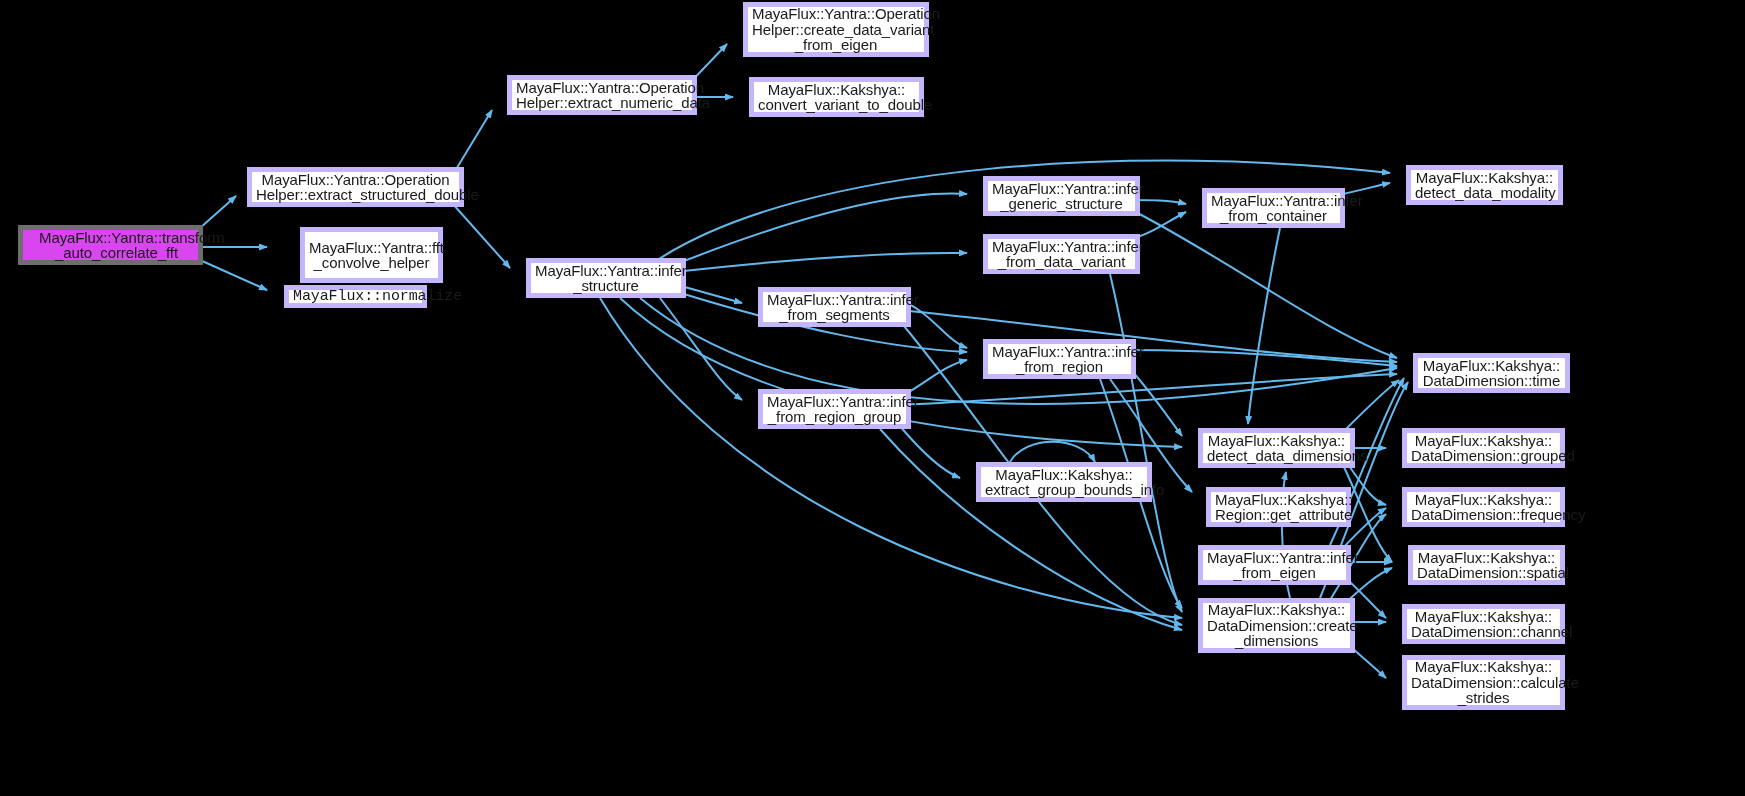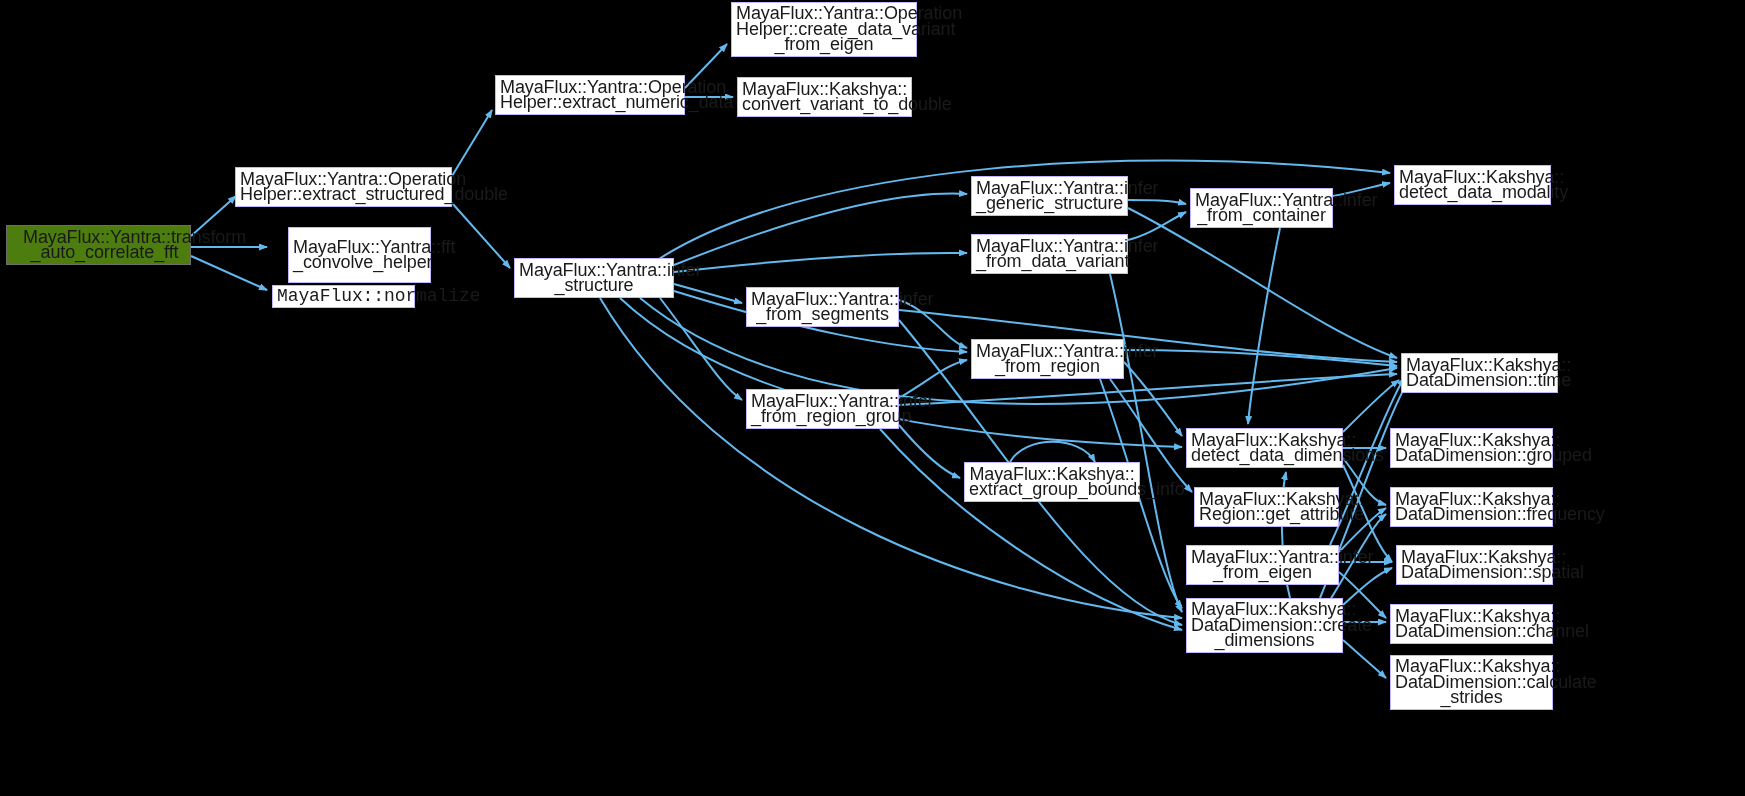--- a/index.html
+++ b/index.html
@@ -21,34 +21,35 @@
     left: 0;
     top: 0;
     width: 1745px;
     height: 796px;
     pointer-events: none;
   }
   .node {
     position: absolute;
     box-sizing: border-box;
     background: #ffffff;
-    border: 1px solid #c4b5fd;
+    border: 5px solid #c4b5fd;
     color: #1a1a1a;
-    font-size: 18px;
+    font-size: 15px;
     line-height: 15.5px;
     text-align: center;
     display: flex;
     align-items: center;
     justify-content: center;
     padding: 2px 4px;
     white-space: pre-line;
     letter-spacing: -0.1px;
+    margin-left: 12px;
   }
   .node.root {
-    background: #4d7c0f;
+    background: #d946ef;
     border-color: #6e6e6e;
     padding-left: 16px;
   }
   .node span {
     display: block;
     width: 100%;
   }
 </style>
 </head>
 <body>

